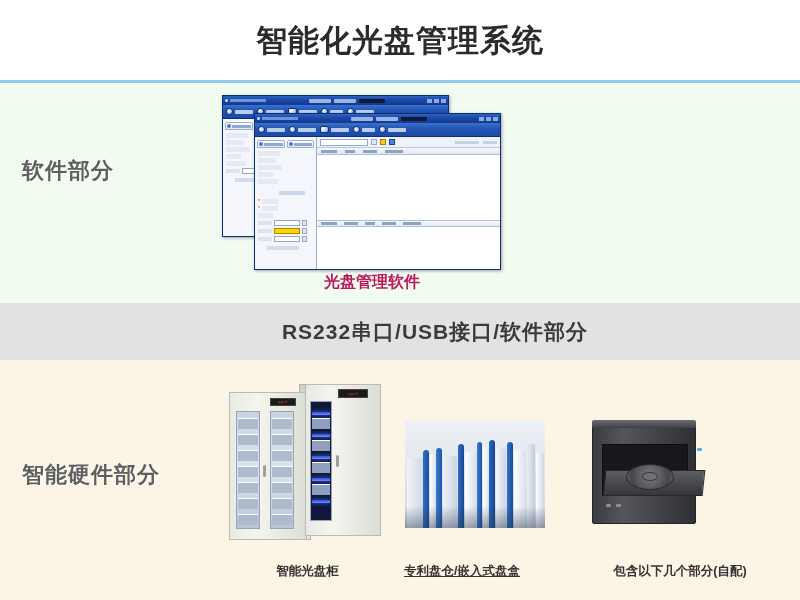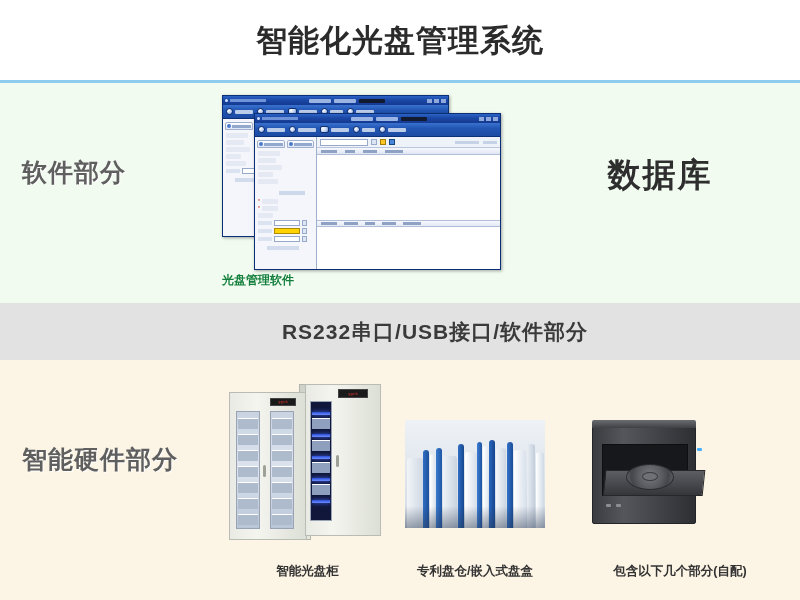--- a/index.html
+++ b/index.html
@@ -33,28 +33,28 @@
   }
 
   
   .section{position:absolute;left:0;width:800px;box-sizing:border-box;}
   .sec-software{top:83px;height:220px;background:#f2fbf0;}
   .sec-connect{top:303px;height:57px;background:#e2e2e2;}
   .sec-hardware{top:360px;height:240px;background:#fcf4e4;}
 
   .sec-label{
     position:absolute;left:22px;
-    font-size:25px;font-weight:bold;color:#5f5f5f;
+    font-size:22px;font-weight:bold;color:#5f5f5f;
     text-shadow:1px 1px 0 rgba(255,255,255,0.95);
     letter-spacing:1px;
     white-space:nowrap;
   }
   .lbl-software{top:156px;}
   .lbl-connect{top:319px;}
-  .lbl-hardware{top:443px;}
+  .lbl-hardware{top:460px;}
 
   
   .shots{position:absolute;left:222px;top:95px;width:300px;height:175px;}
 
   .win{
     position:absolute;
     background:#ffffff;
     border:1px solid #0b2f76;
     box-shadow:1px 1px 3px rgba(0,0,0,0.35);
     overflow:hidden;
@@ -141,21 +141,21 @@
   .grid-body{flex:1;background:#ffffff;}
   .grid-head2{
     height:7px;background:linear-gradient(to bottom,#f6f8fc,#e3e9f5);
     border-top:1px solid #b0bed9;border-bottom:1px solid #b0bed9;
     display:flex;align-items:center;gap:7px;padding:0 4px;box-sizing:border-box;
   }
   .grid-body2{height:42px;background:#ffffff;}
 
   .shot-caption{
     position:absolute;left:222px;top:272px;width:300px;
-    font-size:12px;color:#15803d;font-weight:bold;
+    text-align:center;font-size:16px;color:#be185d;font-weight:bold;
   }
 
   
   .db-block{
     position:absolute;left:520px;top:158px;width:280px;text-align:center;
   }
   .db-title{font-size:33px;font-weight:bold;color:#2e2e2e;line-height:1;letter-spacing:2px;}
   .db-sub{font-size:13px;font-weight:bold;color:#2e2e2e;margin-top:7px;}
 
   
@@ -439,21 +439,20 @@
           </div>
           <div class="grid-body2"></div>
         </div>
       </div>
     </div>
   </div>
 
   <div class="shot-caption">光盘管理软件</div>
 
   <div class="db-block">
-    <div class="db-title">数据库</div>
   </div>
 
   <div class="section sec-connect"></div>
   <div class="conn-text">RS232串口/USB接口/软件部分</div>
 
   <div class="section sec-hardware"></div>
   <div class="sec-label lbl-hardware">智能硬件部分</div>
 
   <div class="hw cab-wrap">
     <div class="cab cab-side" style="left:74px;top:8px;width:12px;height:156px;"></div>
@@ -512,21 +511,21 @@
     <div class="fin" style="left:72px;width:5px;height:86px;background:linear-gradient(to right,#3c7ed4,#1d52a0);"></div>
     <div class="fin" style="left:78px;width:5px;height:82px;background:linear-gradient(to right,#ffffff,#e2e9f1);"></div>
     <div class="fin" style="left:84px;width:6px;height:88px;background:linear-gradient(to right,#2b68bd,#164590);"></div>
     <div class="fin" style="left:91px;width:10px;height:80px;background:linear-gradient(to right,#f4f7fa,#ccd6e2);"></div>
     <div class="fin" style="left:102px;width:6px;height:86px;background:linear-gradient(to right,#3473c9,#1a4c98);"></div>
     <div class="fin" style="left:109px;width:12px;height:78px;background:linear-gradient(to right,#ffffff,#d9e1ec);"></div>
     <div class="fin" style="left:122px;width:8px;height:84px;background:linear-gradient(to right,#e9eef4,#c2cddb);"></div>
     <div class="fin" style="left:131px;width:8px;height:76px;background:linear-gradient(to right,#ffffff,#cfd9e5);"></div>
     <div class="cart-shadow"></div>
   </div>
-  <div class="hw-cap" style="left:375px;width:200px;">专利盘仓/嵌入式盘盒</div>
+  <div class="hw-cap" style="left:362px;width:200px;text-decoration:underline;">专利盘仓/嵌入式盘盒</div>
 
   <div class="hw pc-wrap">
     <div class="pc-case"></div>
     <div class="pc-top"></div>
     <div class="pc-bayframe"></div>
     <div class="pc-tray"></div>
     <div class="pc-disc"></div>
     <div class="pc-hub"></div>
     <div class="pc-blue"></div>
     <div class="pc-leds">

